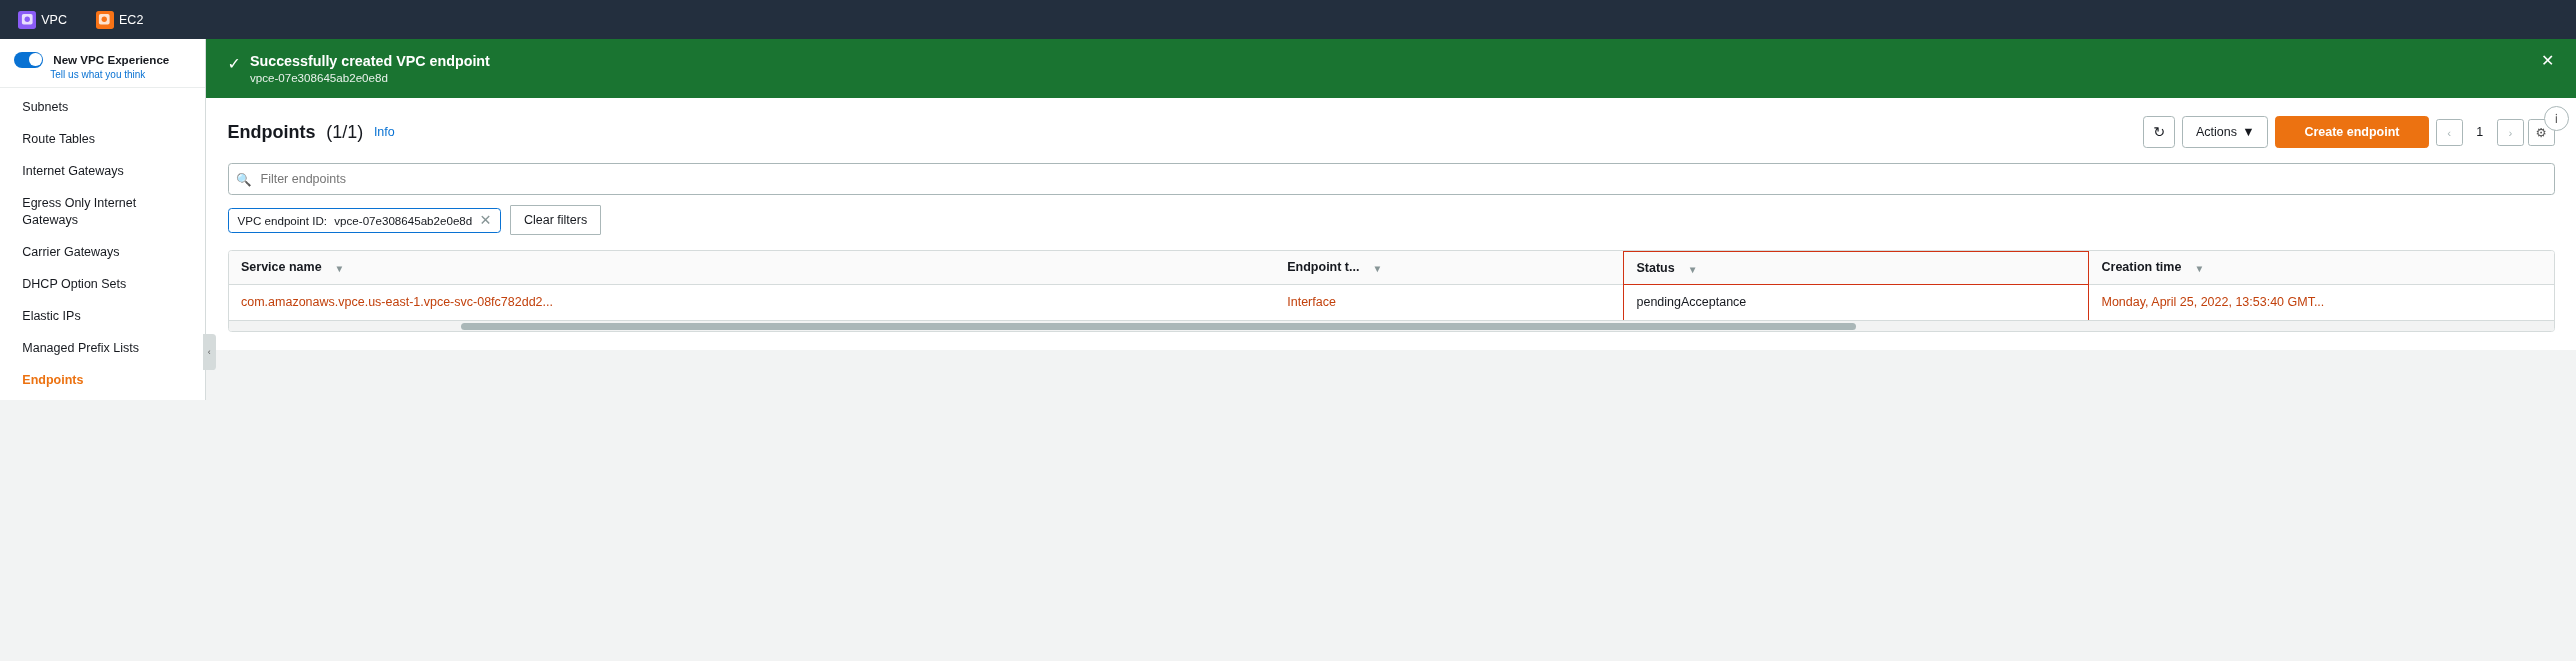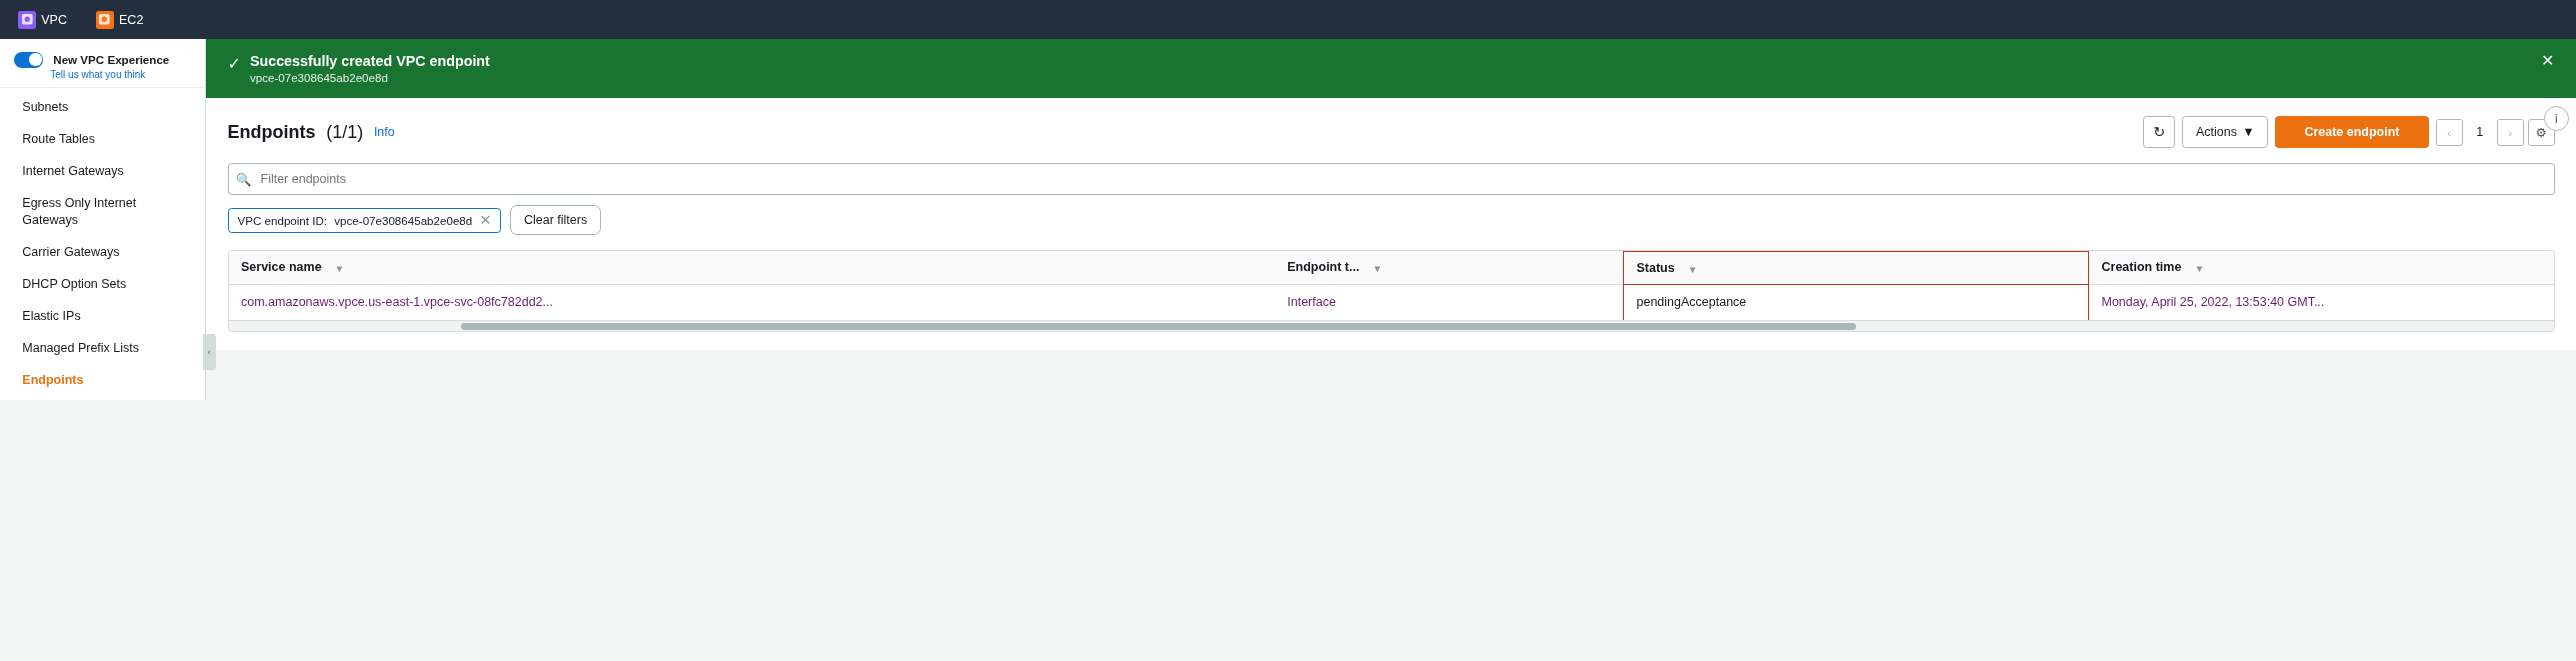--- a/index.html
+++ b/index.html
@@ -338,21 +338,21 @@
       font-size: 14.3px;
       padding: 0;
       line-height: 1;
       display: flex;
       align-items: center;
     }
     .btn-clear-filters {
       height: 30px;
       border: 0.9px solid #aab7b8;
       background: #fff;
-      border-radius: 7px;
+      border-radius: 1px;
       cursor: pointer;
       padding: 0 12.5px;
       font-size: 12.5px;
       color: #16191f;
     }
 
     
     .table-container {
       border: 0.9px solid #d5dbdb;
       border-radius: 3.6px;
@@ -385,21 +385,21 @@
     }
     .sort-icon { color: #879596; font-size: 9.8px; }
     tbody tr {
       background: #fff;
       border-bottom: 0.9px solid #eaeded;
     }
     tbody tr:last-child { border-bottom: none; }
     td {
       padding: 10.7px 12.5px;
       font-size: 12.5px;
-      color: #701a75;
+      color: #c2410c;
     }
     td.col-status { border-left: 1.8px solid #d13212; border-right: 1.8px solid #d13212; }
     .status-pending { color: #16191f; }
 
     
     .scroll-row {
       background: #f2f3f3;
       height: 10.7px;
       border-top: 0.9px solid #d5dbdb;
       position: relative;

